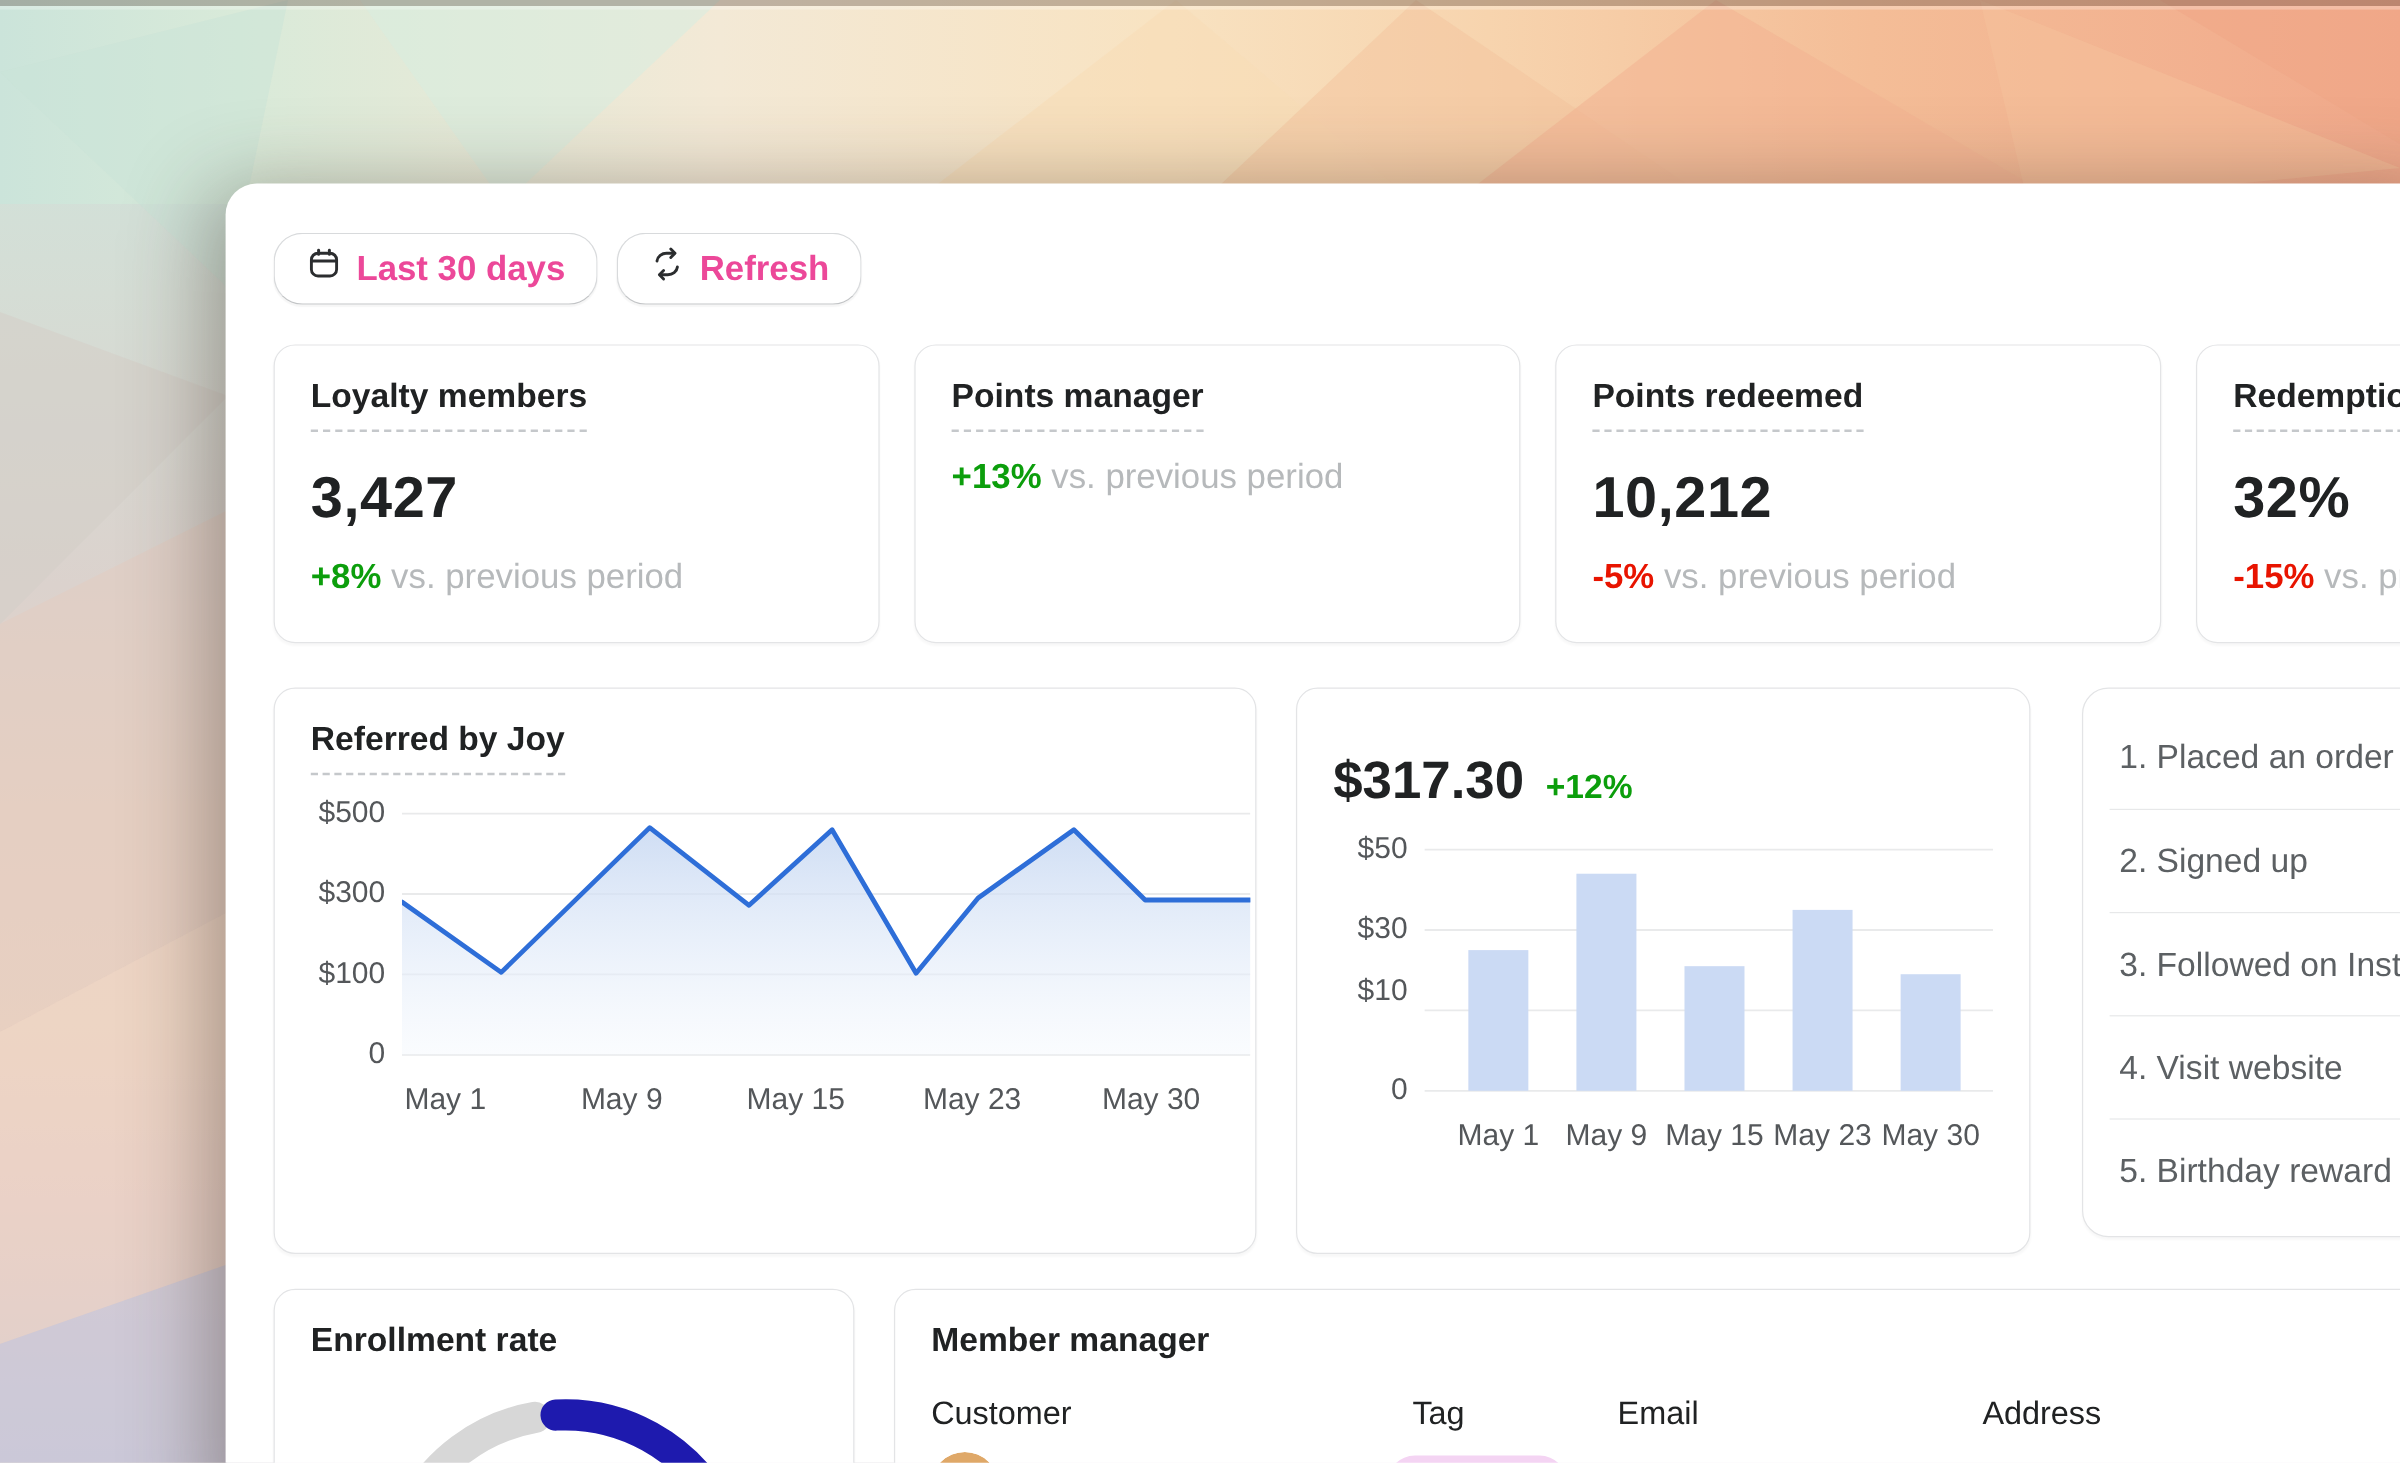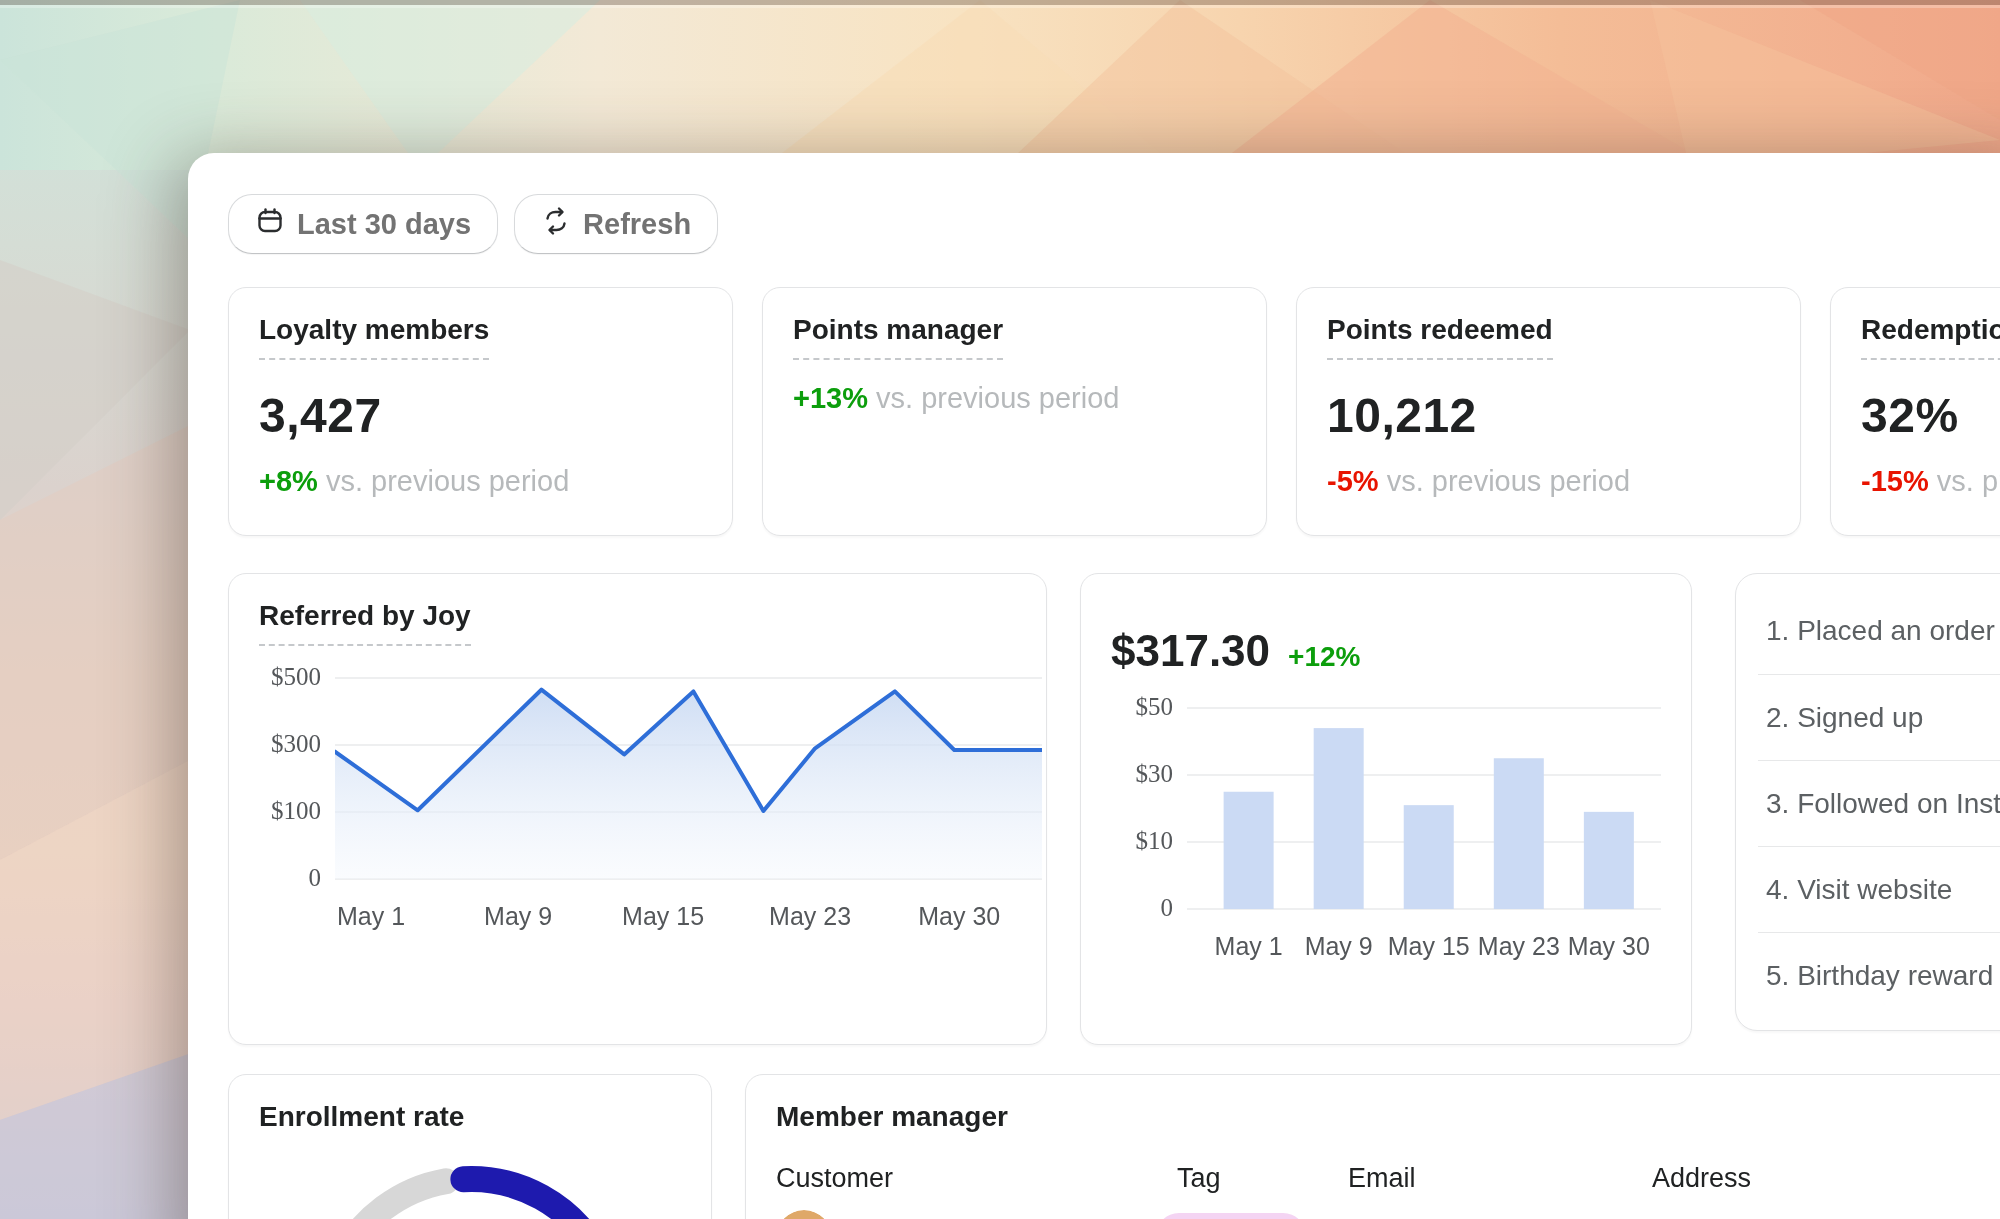--- a/index.html
+++ b/index.html
@@ -13,21 +13,21 @@
     background:#ffffff; border-top-left-radius:26px;
     box-shadow:-14px 6px 70px rgba(70,55,45,.42);
     padding:41px 0 0 40px;
   }
 
   
   .toolbar { display:flex; gap:16px; }
   .btn {
     display:inline-flex; align-items:center; gap:12px; height:60px; padding:0 26px;
     background:#fff; border:1.5px solid #d8dadc; border-bottom-color:#c2c4c6;
-    border-radius:24px; font-size:29px; font-weight:700; color:#737373;
+    border-radius:24px; font-size:29px; font-weight:700; color:#ec4899;
     box-shadow:0 1px 1px rgba(0,0,0,.04); cursor:pointer;
   }
   .btn svg { flex:none; }
 
   
   .card {
     background:#fff; border:1.5px solid #e3e4e6; border-radius:18px;
     box-shadow:0 2px 2px rgba(0,0,0,.03);
   }
   .dashed-title {
@@ -48,21 +48,21 @@
   
   .charts-row { display:flex; gap:33px; margin-top:37px; }
   .chart-card { height:472px; padding:26px 30px; flex:none; }
   .chart-card.revenue { width:819px; }
   .chart-card.referred { width:612px; }
   .chart-value-row { display:flex; align-items:baseline; gap:18px; margin-top:26px; }
   .chart-value { font-size:44px; font-weight:700; }
   .chart-delta { font-size:28px; font-weight:600; color:var(--green); }
   .plot { display:flex; gap:14px; margin-top:24px; }
   .revenue .plot { margin-right:-26px; }
-  .ylabels { position:relative; width:62px; height:216px; flex:none;font-family:Liberation Serif, serif; }
+  .ylabels { position:relative; width:62px; height:216px; flex:none; }
   .ylabels span { position:absolute; right:0; font-size:25px; color:#54575a; }
   .plot-main { flex:1; min-width:0; }
   .plot-main svg { display:block; width:100%; height:216px; }
   .xlabels { position:relative; height:34px; margin-top:16px; }
   .xlabels span { position:absolute; transform:translateX(-50%); font-size:25px; color:#54575a; white-space:nowrap; }
 
   
   .side-list { width:505px; height:458px; margin-left:10px; border-radius:22px; padding-top:14px; flex:none; overflow:hidden; }
   .side-item { height:86px; display:flex; align-items:center; margin-left:22px; padding-left:8px;
                font-size:28px; color:#5c6063; cursor:pointer; }
@@ -218,21 +218,21 @@
 
     <div class="card chart-card referred">
       <div class="chart-value-row">
         <span class="chart-value">$317.30</span>
         <span class="chart-delta">+12%</span>
       </div>
       <div class="plot">
         <div class="ylabels" id="bar-y">
             <span style="top: -7px;">$50</span>
             <span style="top: 60px;">$30</span>
-            <span style="top: 127px;">$10</span>
+            <span style="top: 111px;">$10</span>
             <span style="top: 194px;">0</span>
           </div>
         <div class="plot-main">
           <svg id="bar-svg" preserveAspectRatio="none" viewBox="0 0 474 216">
             <g id="bar-grid">
                 <line x1="0" x2="474" y1="8" y2="8" stroke="#e9eaeb" stroke-width="1.5"></line>
                 <line x1="0" x2="474" y1="75" y2="75" stroke="#e9eaeb" stroke-width="1.5"></line>
                 <line x1="0" x2="474" y1="142" y2="142" stroke="#e9eaeb" stroke-width="1.5"></line>
                 <line x1="0" x2="474" y1="209" y2="209" stroke="#e9eaeb" stroke-width="1.5"></line>
               </g>

